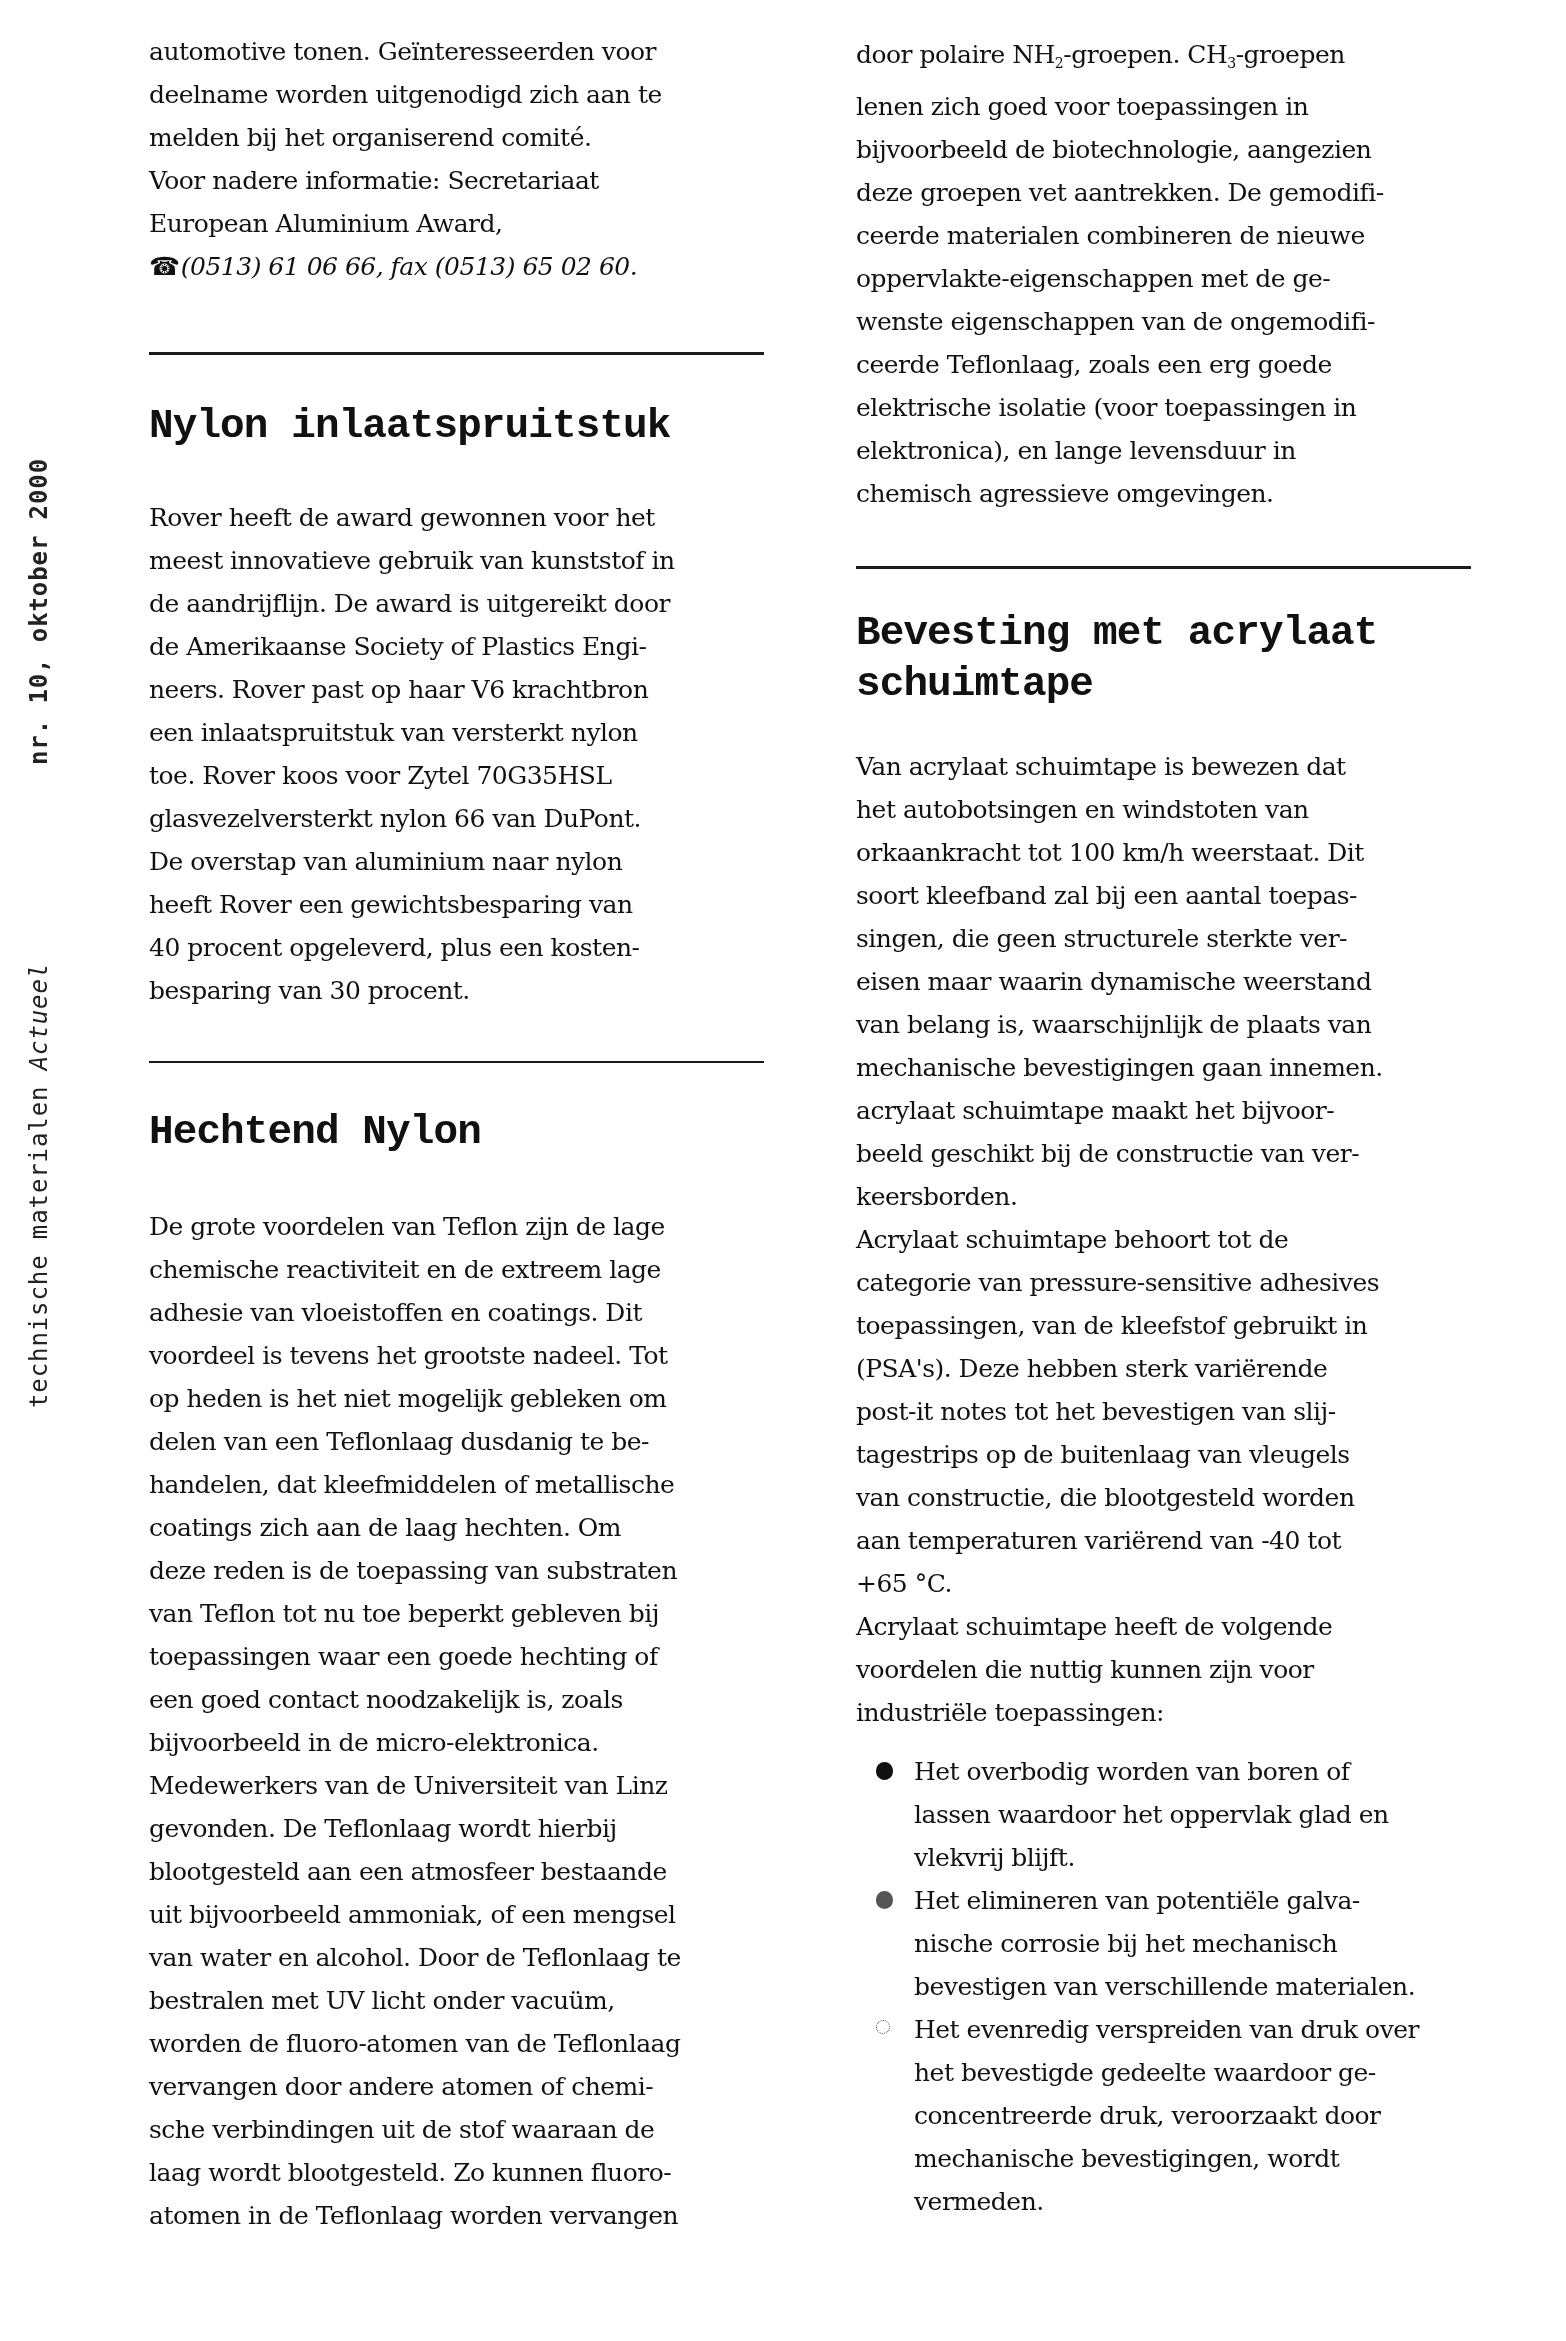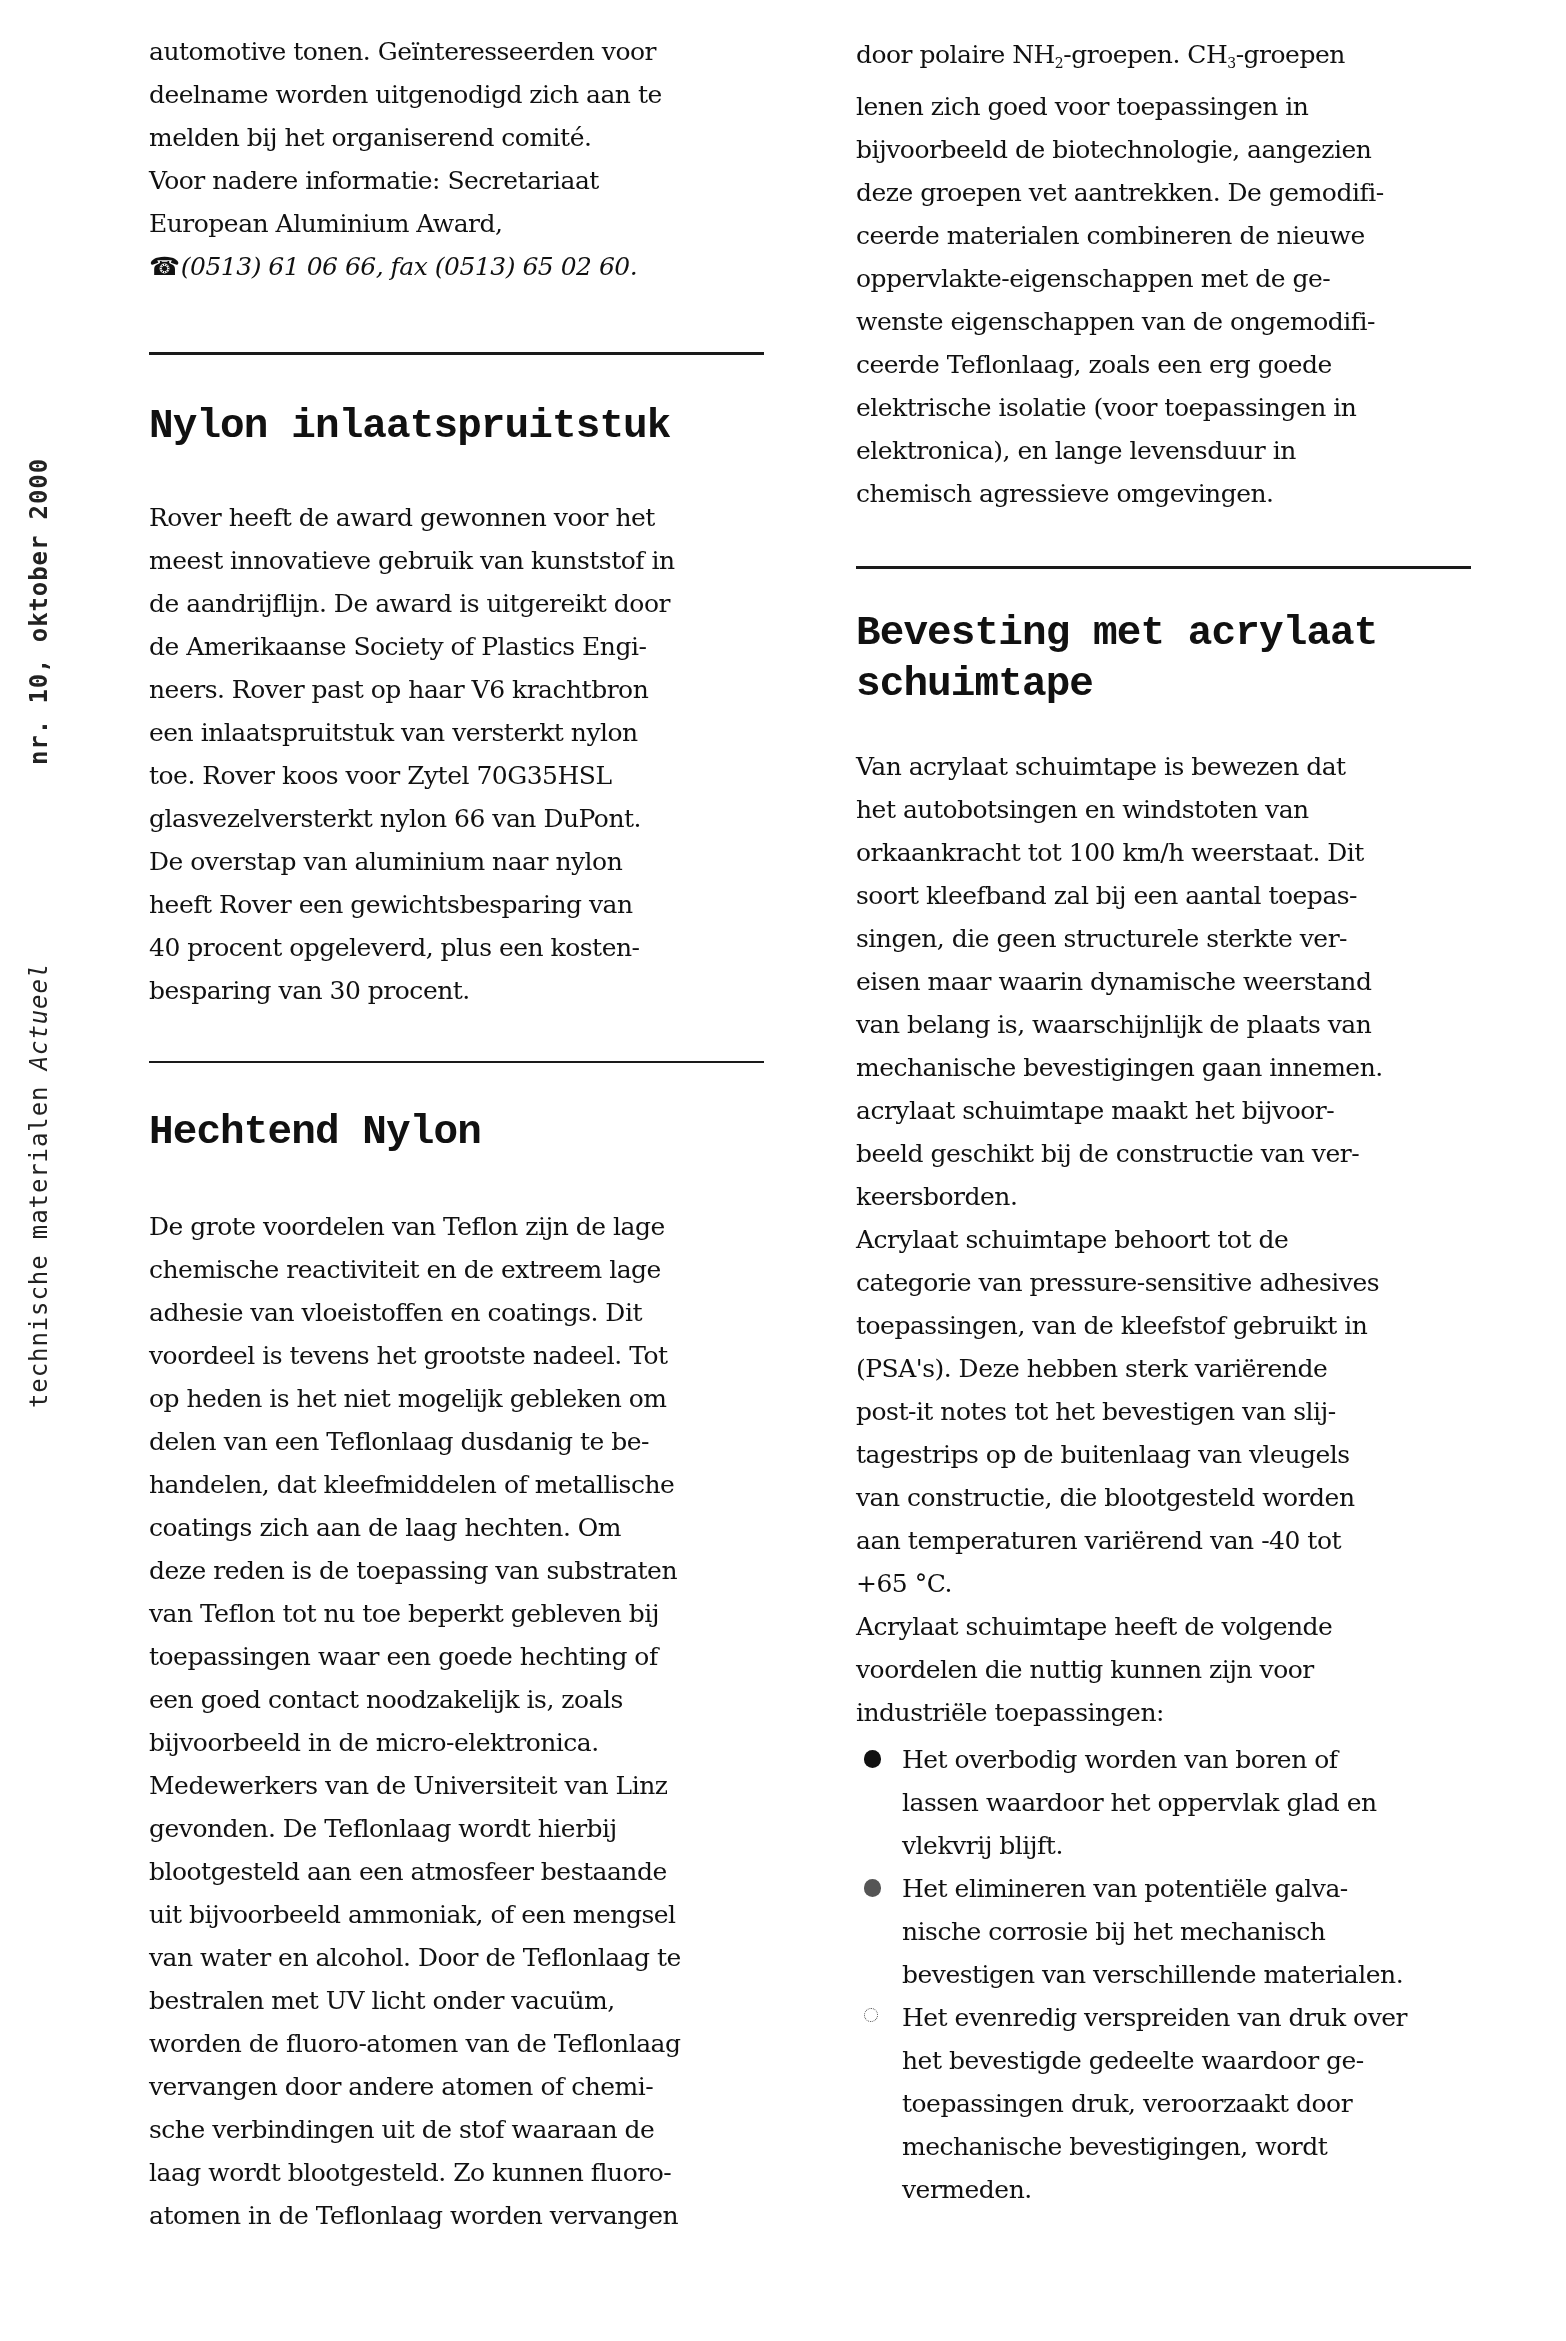--- a/index.html
+++ b/index.html
@@ -18,21 +18,21 @@
   .side-issue { top: 765px; font-weight: bold; }
   .side-mag { top: 1408px; }
   .side-mag .italic { font-style: italic; }
   .col { position: absolute; top: 0; }
   .col-left { left: 149px; width: 615px; }
   .col-right { left: 856px; width: 615px; }
   .p { font-size: 25px; line-height: 43px; margin: 0; white-space: pre; letter-spacing: -0.5px; }
   .rule { height: 2.6px; background: #1a1a1a; margin: 0; }
   h2 { font-family: Liberation Mono, monospace; font-weight: bold; font-size: 41px; line-height: 51px; margin: 0; letter-spacing: -0.9px; }
   .ital { font-style: italic; }
-  .bullet-list { list-style: none; margin: 4px; padding: 0; }
+  .bullet-list { list-style: none; margin: 16px; padding: 0; }
   .bullet-item { position: relative; padding-left: 42px; }
   .bullet-dot { position: absolute; left: 3.5px; top: 12.3px; width: 17.6px; height: 17.6px; border-radius: 50%; background: #111; }
   .bullet-dot.faded { background: #555; }
   .bullet-dot.dots { background: none; border: 1.8px dotted #444; width: 12.3px; height: 12.3px; }
   .phone-icon { display: inline-block; width: 23px; font-style: normal; margin-right: 8.8px; }
   sub { font-size: 14px; vertical-align: -5.3px; }
 </style>
 </head>
 <body>
 
@@ -164,20 +164,20 @@
       <li class="bullet-item">
         <span class="bullet-dot faded"></span>
         <p class="p">Het elimineren van potentiële galva-</p>
         <p class="p">nische corrosie bij het mechanisch</p>
         <p class="p">bevestigen van verschillende materialen.</p>
       </li>
       <li class="bullet-item">
         <span class="bullet-dot dots"></span>
         <p class="p">Het evenredig verspreiden van druk over</p>
         <p class="p">het bevestigde gedeelte waardoor ge-</p>
-        <p class="p">toepassingen druk, veroorzaakt door</p>
+        <p class="p">concentreerde druk, veroorzaakt door</p>
         <p class="p">mechanische bevestigingen, wordt</p>
         <p class="p">vermeden.</p>
       </li>
     </ul>
   </section>
 </div>
 
 
 </body></html>

